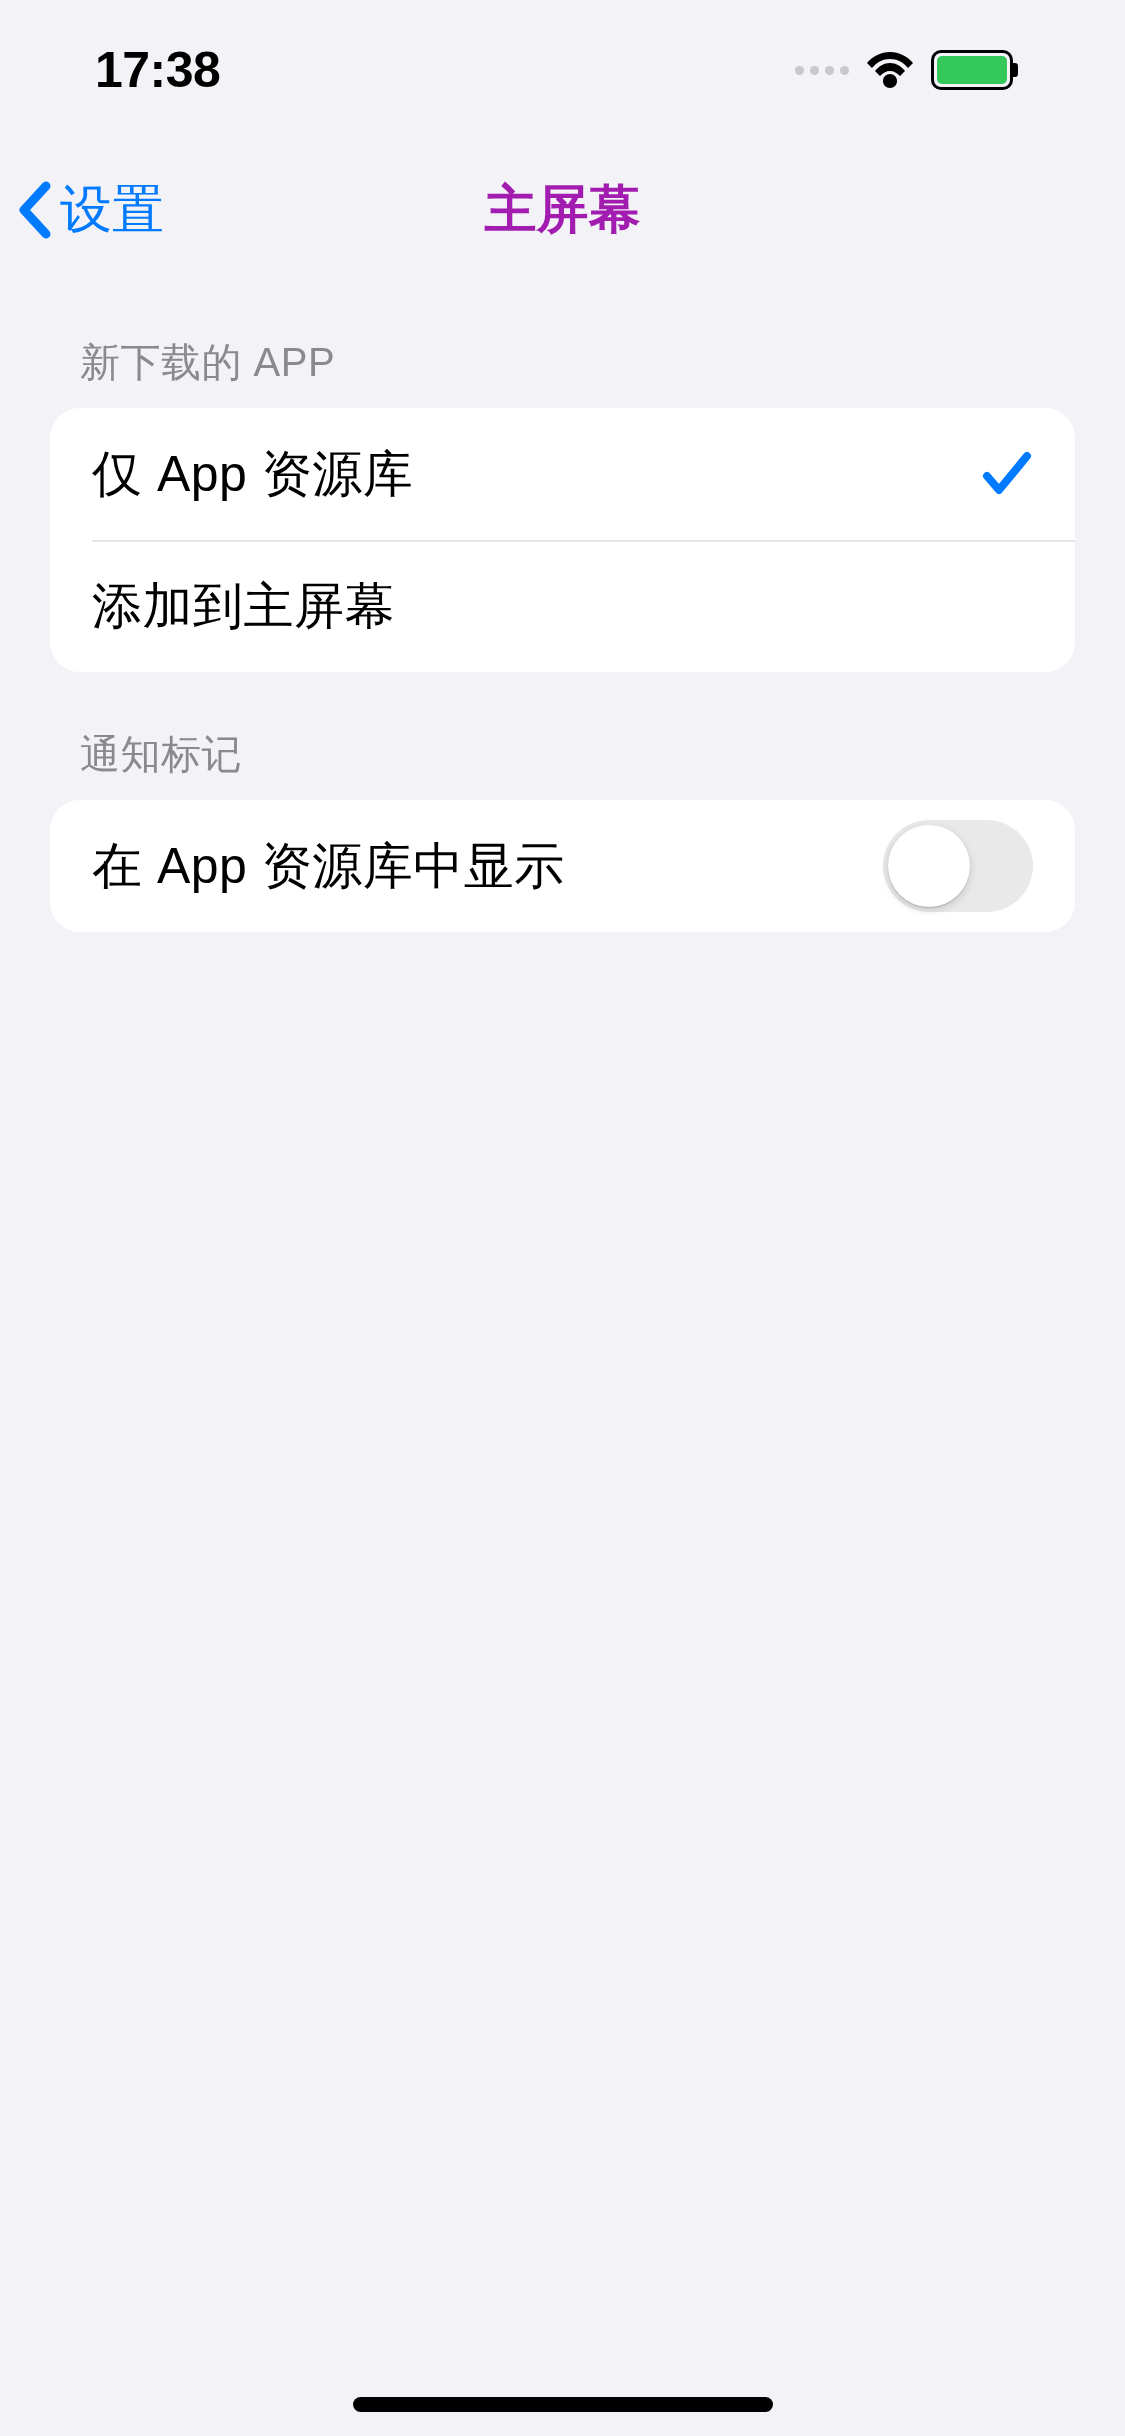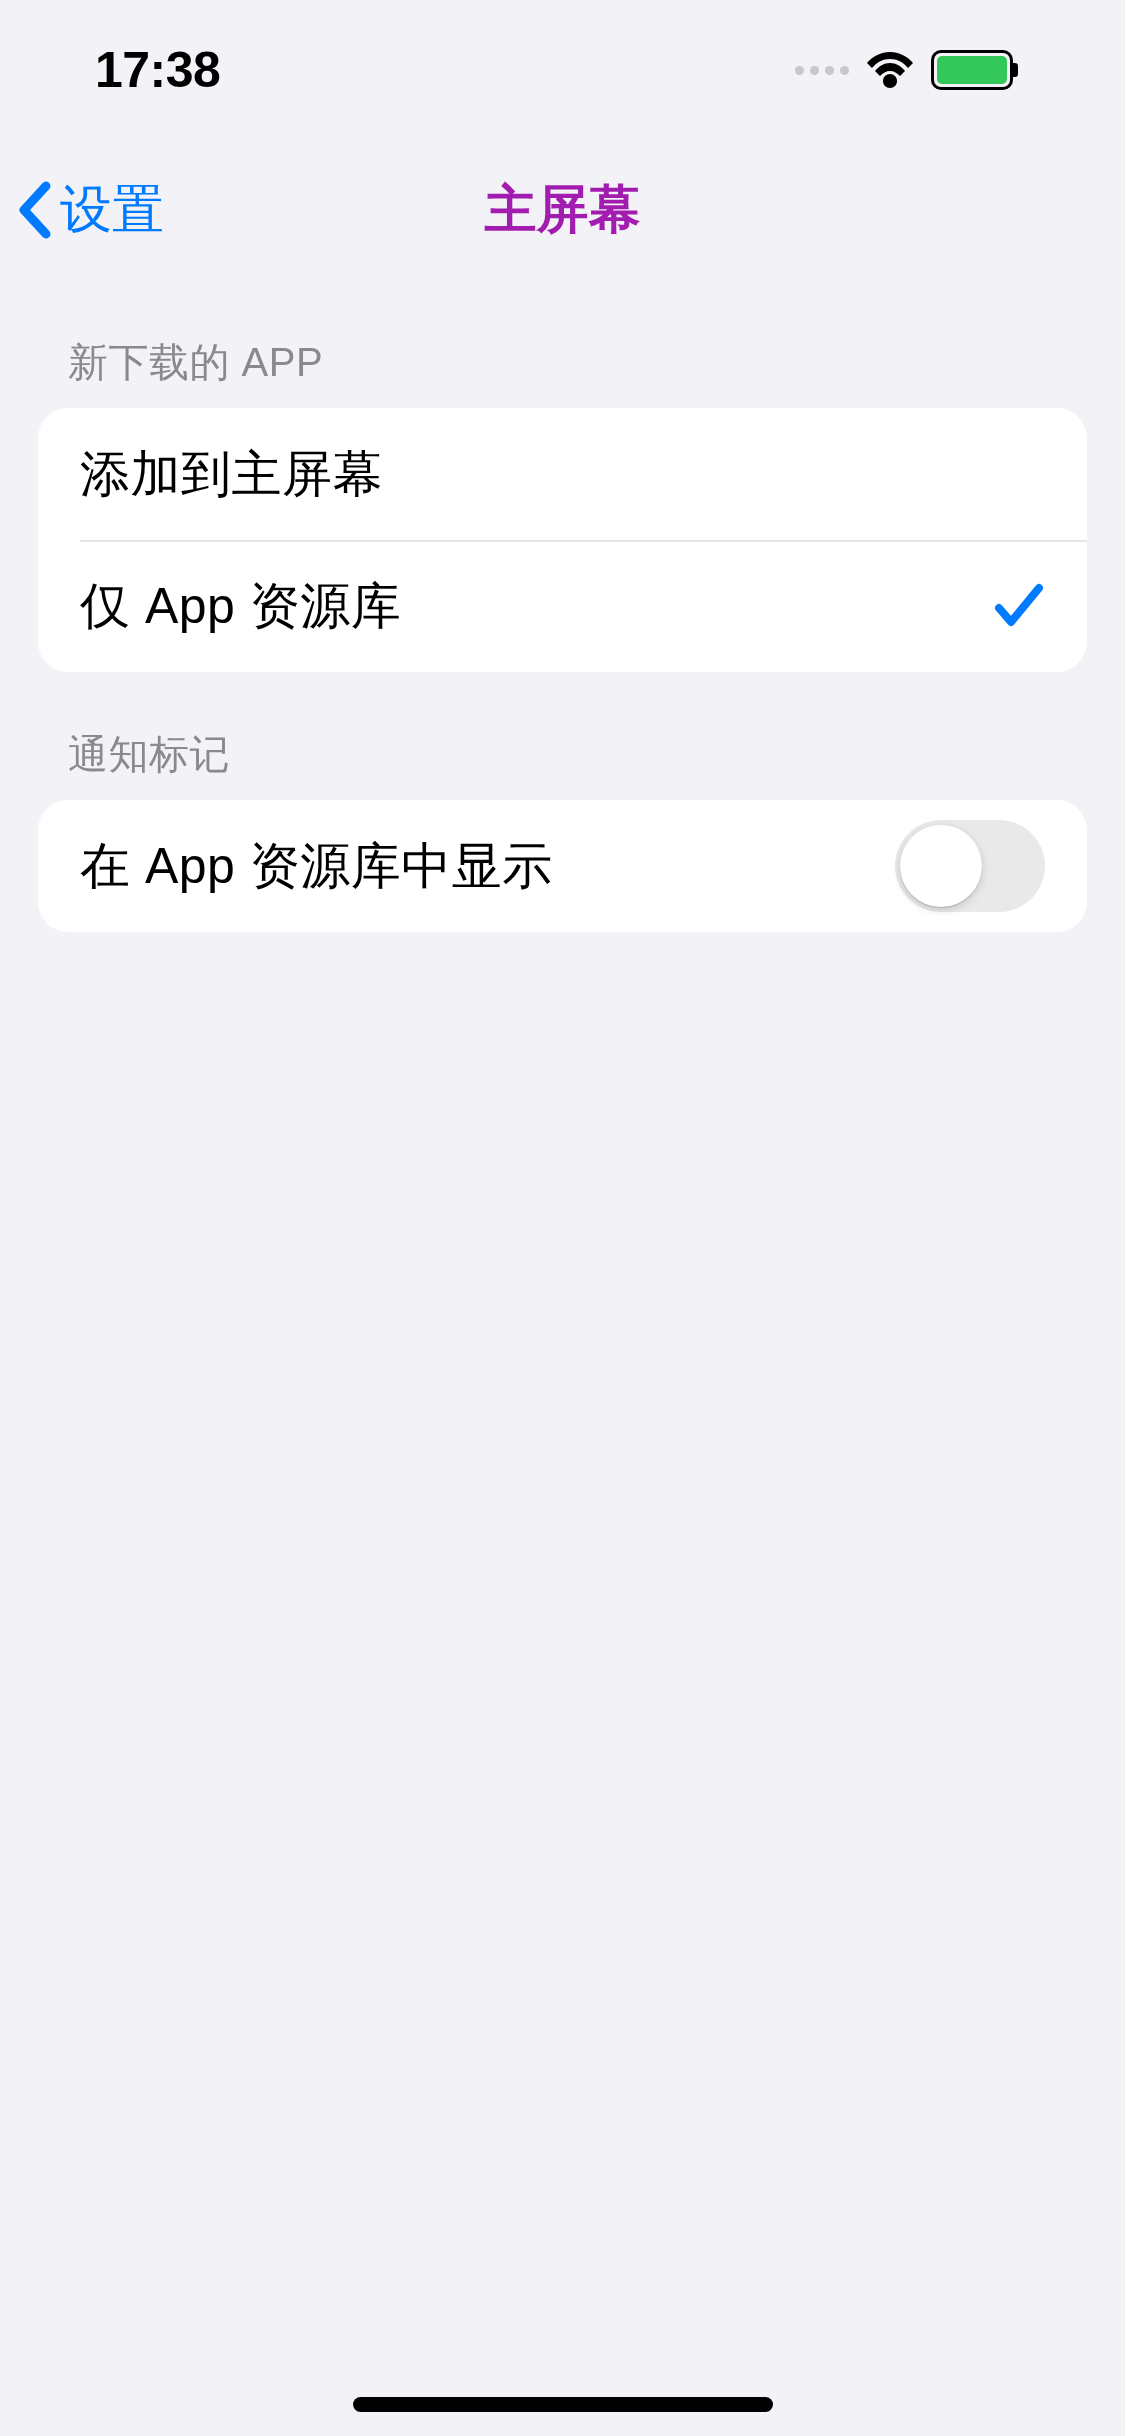--- a/index.html
+++ b/index.html
@@ -96,21 +96,21 @@
       position: absolute;
       left: 50%;
       transform: translateX(-50%);
       font-size: 52px;
       font-weight: 700;
       color: #a21caf;
     }
 
     
     .content {
-      padding: 0 38px;
+      padding: 0 50px;
     }
 
     .section-header {
       font-size: 40px;
       color: #8a8a8e;
       padding: 55px 30px 18px 30px;
       letter-spacing: 0.5px;
     }
 
     .group {
@@ -217,29 +217,29 @@
     <span>设置</span>
   </div>
   <div class="nav-title">主屏幕</div>
 </div>
 
 <div class="content">
 
   <div class="section-header">新下载的 APP</div>
   <div class="group">
     <div class="row">
-      <span class="row-label">添加到主屏幕</span>
-    </div>
-    <div class="row">
       <span class="row-label">仅 App 资源库</span>
       <span class="checkmark">
         <svg width="52" height="48" viewBox="0 0 52 48">
           <polyline points="6,26 18,40 46,6" fill="none" stroke="#007aff" stroke-width="8" stroke-linecap="round" stroke-linejoin="round"></polyline>
         </svg>
       </span>
+    </div>
+    <div class="row">
+      <span class="row-label">添加到主屏幕</span>
     </div>
   </div>
 
   <div class="section-header">通知标记</div>
   <div class="group">
     <div class="row">
       <span class="row-label">在 App 资源库中显示</span>
       <div class="switch off">
         <div class="switch-knob"></div>
       </div>

